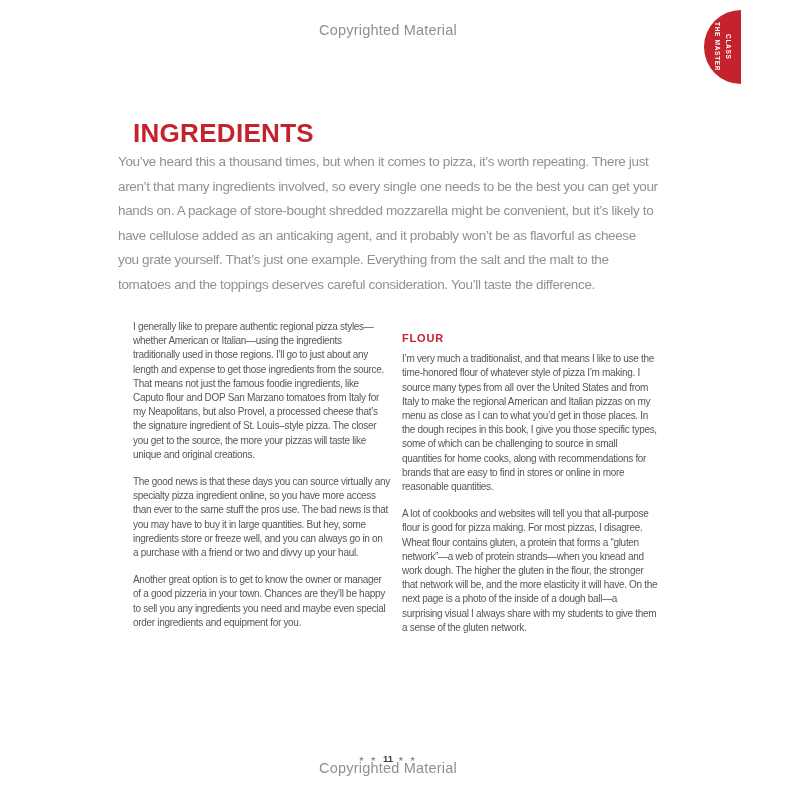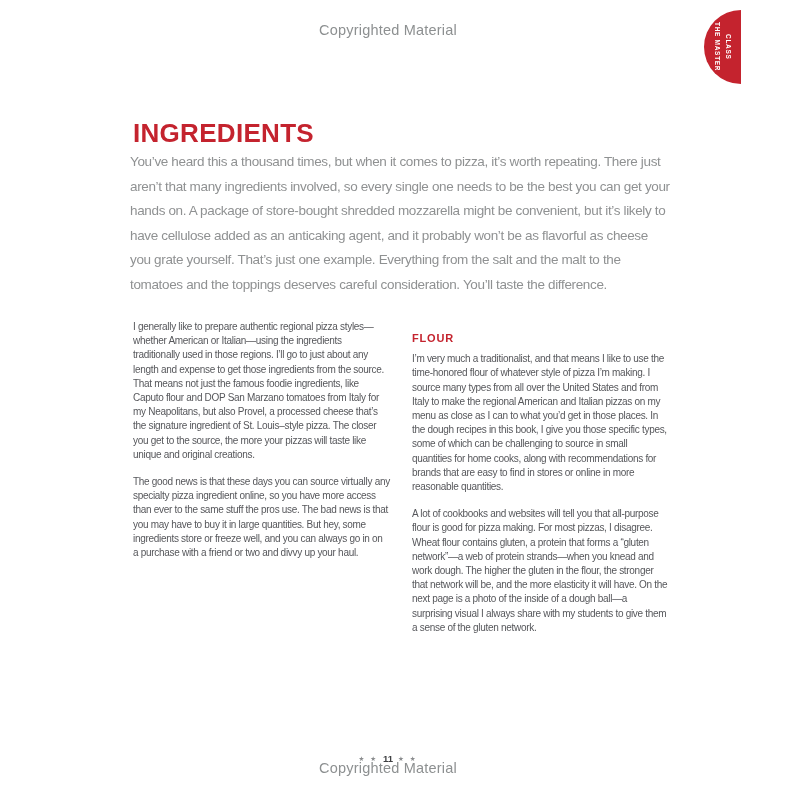--- a/index.html
+++ b/index.html
@@ -57,36 +57,36 @@
     left: 133px;
     top: 101px;
     font-size: 26px;
     font-weight: bold;
     letter-spacing: 0.3px;
     color: #c4232e;
   }
   
   .intro {
     position: absolute;
-    left: 130px;
+    left: 118px;
     top: 150px;
     width: 540px;
     font-size: 13.5px;
     letter-spacing: -0.35px;
     line-height: 24.5px;
     color: #8f9192;
   }
   
   .columns {
     position: absolute;
     left: 133px;
     top: 320px;
     width: 536px;
     display: flex;
-    gap: 22px;
+    gap: 12px;
   }
   .col {
     width: 257px;
     font-size: 10px;
     letter-spacing: -0.3px;
     line-height: 14.2px;
     color: #56575b;
   }
   .col p {
     margin: 0 0 13px 0;
@@ -146,20 +146,21 @@
 
   <h1 class="page-title">INGREDIENTS</h1>
 
   <div class="intro">You’ve heard this a thousand times, but when it comes to pizza, it’s worth repeating. There just aren’t that many ingredients involved, so every single one needs to be the best you can get your hands on. A package of store-bought shredded mozzarella might be convenient, but it’s likely to have cellulose added as an anticaking agent, and it probably won’t be as flavorful as cheese you grate yourself. That’s just one example. Everything from the salt and the malt to the tomatoes and the toppings deserves careful consideration. You’ll taste the difference.</div>
 
   <div class="columns">
 
     <div class="col">
       <p>I generally like to prepare authentic regional pizza styles—whether American or Italian—using the ingredients traditionally used in those regions. I’ll go to just about any length and expense to get those ingredients from the source. That means not just the famous foodie ingredients, like Caputo flour and DOP San Marzano tomatoes from Italy for my Neapolitans, but also Provel, a processed cheese that’s the signature ingredient of St. Louis–style pizza. The closer you get to the source, the more your pizzas will taste like unique and original creations.</p>
       <p>The good news is that these days you can source virtually any specialty pizza ingredient online, so you have more access than ever to the same stuff the pros use. The bad news is that you may have to buy it in large quantities. But hey, some ingredients store or freeze well, and you can always go in on a purchase with a friend or two and divvy up your haul.</p>
+      <p>Another great option is to get to know the owner or manager of a good pizzeria in your town. Chances are they’ll be happy to sell you any ingredients you need and maybe even special order ingredients and equipment for you.</p>
     </div>
 
     <div class="col">
       <div class="section-heading">FLOUR</div>
       <p>I’m very much a traditionalist, and that means I like to use the time-honored flour of whatever style of pizza I’m making. I source many types from all over the United States and from Italy to make the regional American and Italian pizzas on my menu as close as I can to what you’d get in those places. In the dough recipes in this book, I give you those specific types, some of which can be challenging to source in small quantities for home cooks, along with recommendations for brands that are easy to find in stores or online in more reasonable quantities.</p>
       <p>A lot of cookbooks and websites will tell you that all-purpose flour is good for pizza making. For most pizzas, I disagree. Wheat flour contains gluten, a protein that forms a “gluten network”—a web of protein strands—when you knead and work dough. The higher the gluten in the flour, the stronger that network will be, and the more elasticity it will have. On the next page is a photo of the inside of a dough ball—a surprising visual I always share with my students to give them a sense of the gluten network.</p>
     </div>
 
   </div>
 

